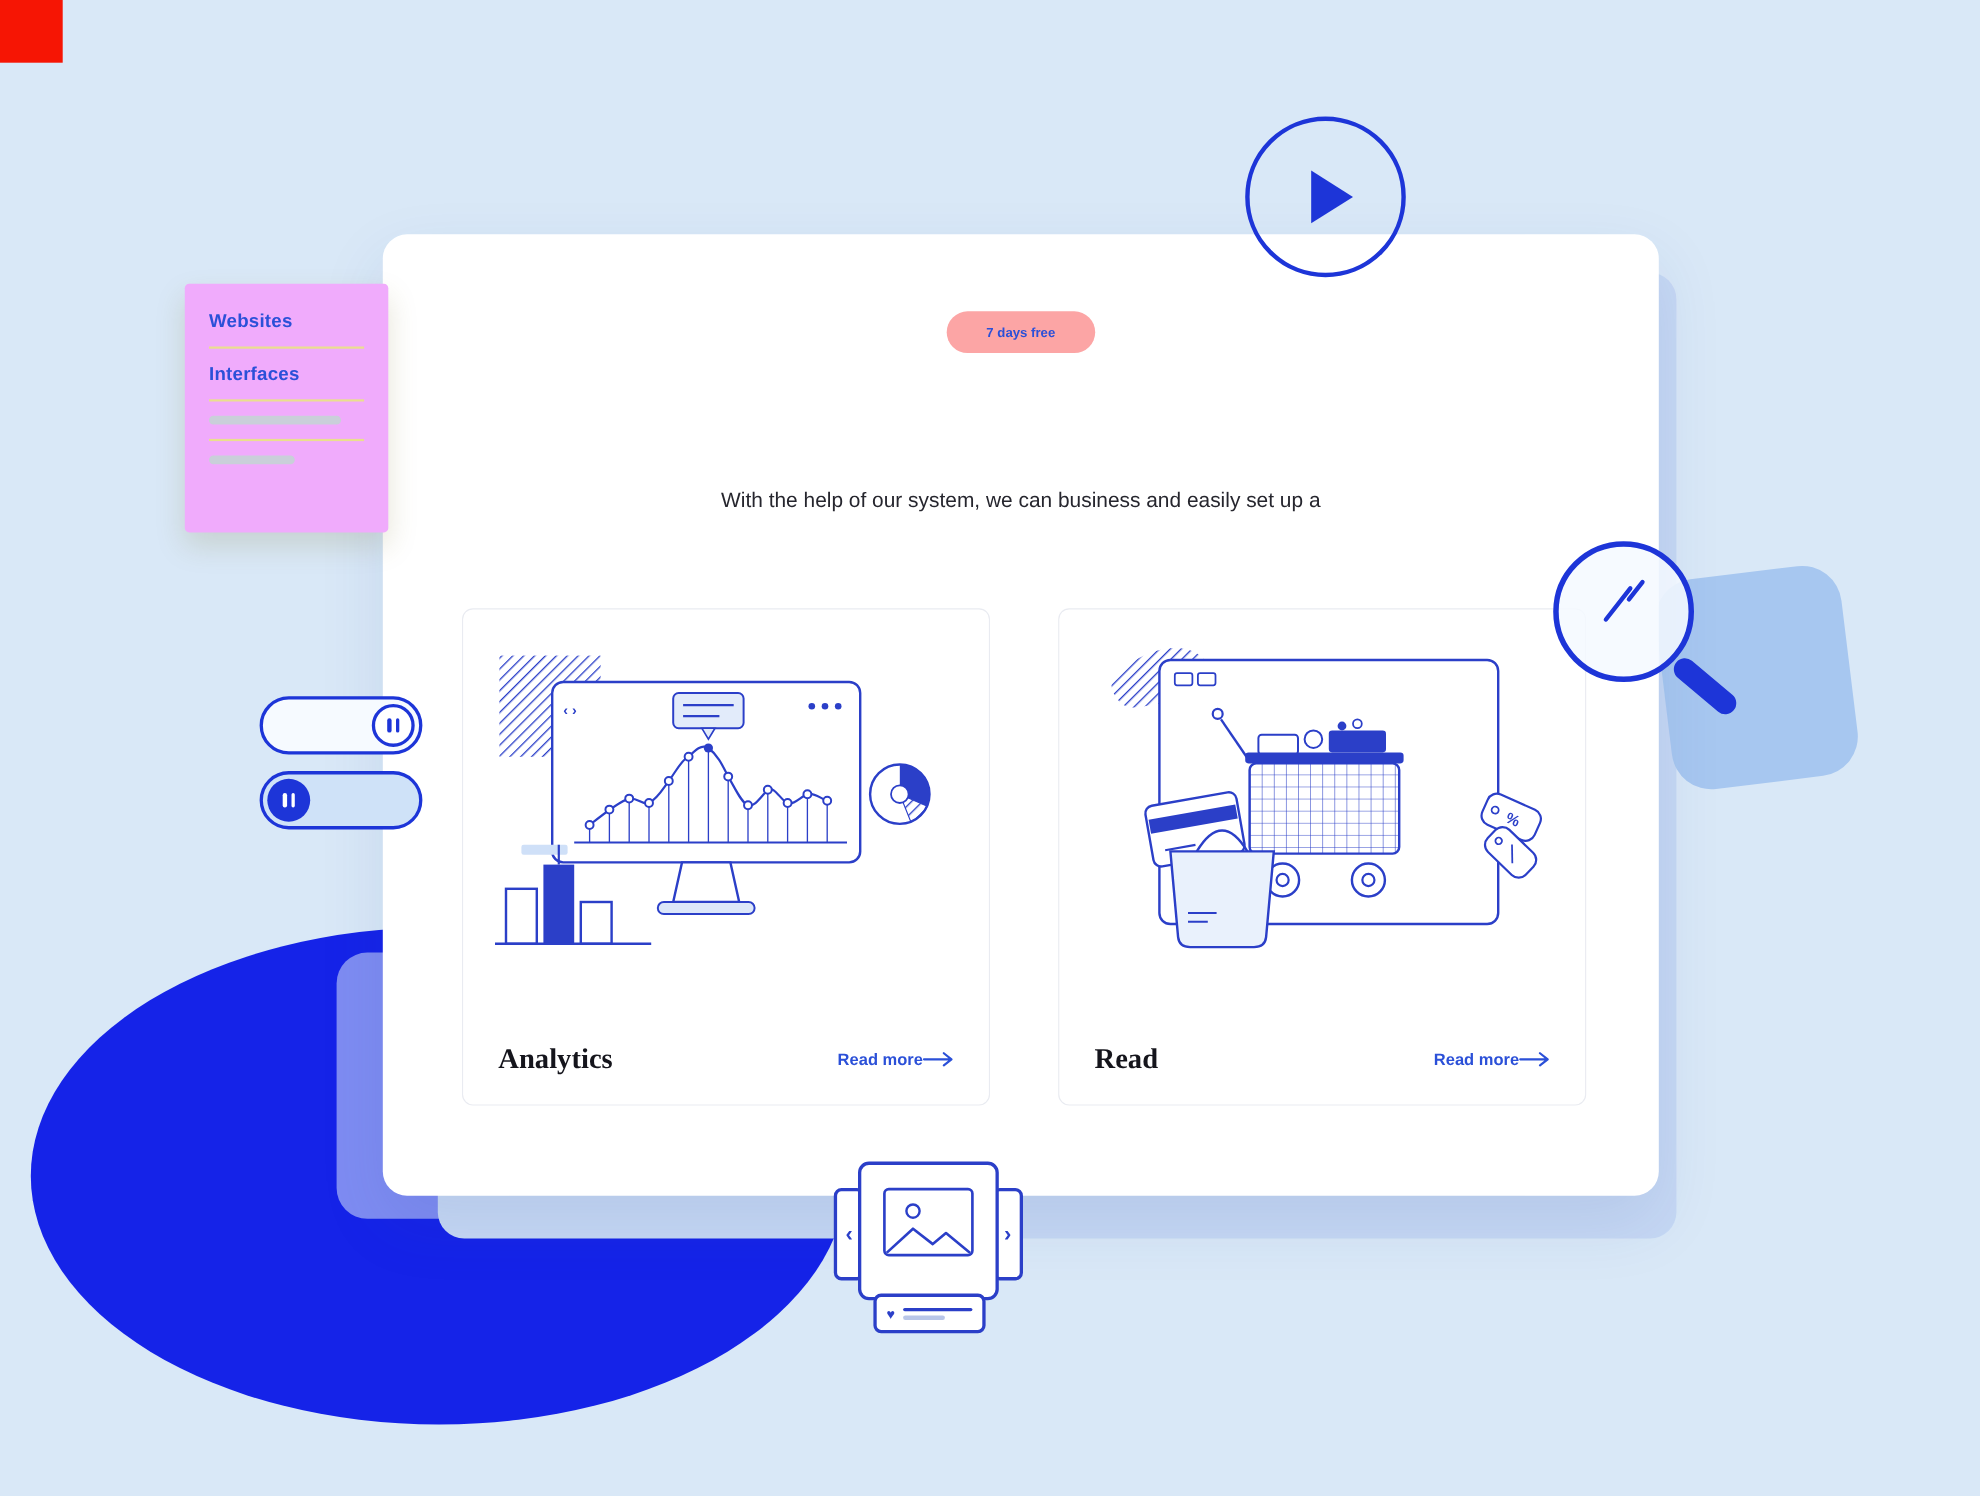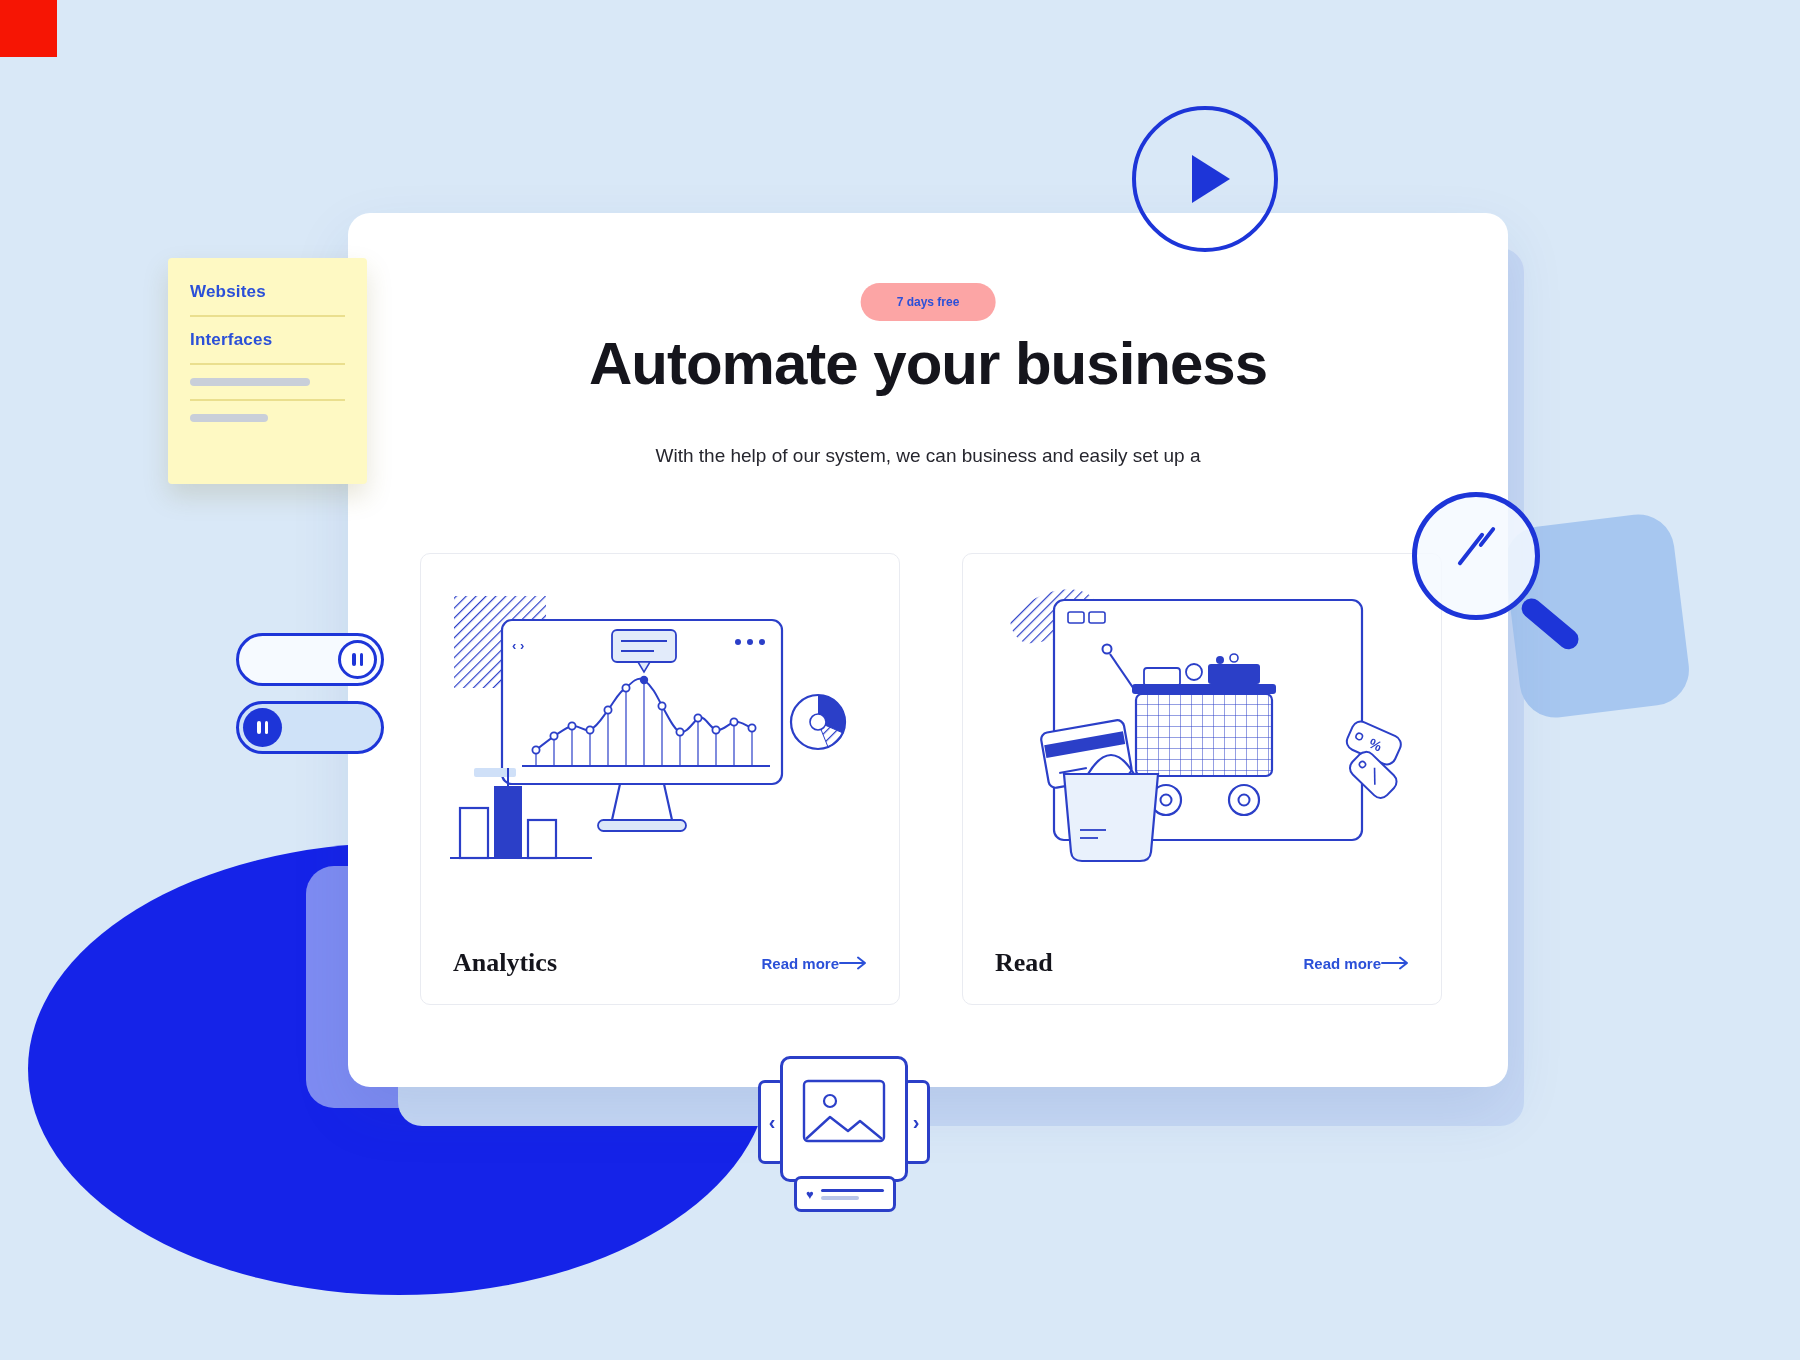--- a/index.html
+++ b/index.html
@@ -26,21 +26,21 @@
 
   .feature-card { position:absolute; top:340px; width:480px; height:452px; border:1.5px solid #e9ebf1; border-radius:10px; background:#fff; box-sizing:border-box; }
   .card-analytics { left:72px; }
   .card-shop { left:614px; }
   .illus { position:absolute; top:18px; left:50%; transform:translateX(-50%); }
   .card-footer { position:absolute; left:32px; right:32px; bottom:26px; display:flex; align-items:center; justify-content:space-between; }
   .card-title { font-size:26px; font-weight:bold; color:#15151c;font-family:Liberation Serif, serif; }
   .read-more { display:flex; align-items:center; color:#2b50d8; font-size:15px; font-weight:bold; text-decoration:none; cursor:pointer; }
 
   
-  .sticky-note { position:absolute; left:168px; top:258px; width:199px; height:226px; background:#fef9c3; border-radius:4px; box-shadow:0 12px 26px rgba(120,110,40,.18); padding:24px 22px; box-sizing:border-box; z-index:6; }
+  .sticky-note { position:absolute; left:168px; top:258px; width:185px; height:226px; background:#f0abfc; border-radius:4px; box-shadow:0 12px 26px rgba(120,110,40,.18); padding:24px 22px; box-sizing:border-box; z-index:6; }
   .sticky-link { color:#2b50d8; font-size:17px; font-weight:bold; letter-spacing:.2px; display:block; cursor:pointer; text-decoration:none; }
   .sticky-divider { height:2px; background:#eadf8e; margin:13px 0; }
   .sticky-bar { height:8px; border-radius:4px; background:#c9cfd9; }
   .sticky-bar.long { width:120px; }
   .sticky-bar.short { width:78px; }
 
   
   .play-button { position:absolute; left:1132px; top:106px; width:146px; height:146px; border:4px solid #1d35d8; border-radius:50%; z-index:6; cursor:pointer; display:flex; align-items:center; justify-content:center; box-sizing:border-box; background:transparent; }
   .play-icon { width:0; height:0; border-top:24px solid transparent; border-bottom:24px solid transparent; border-left:38px solid #1d35d8; margin-left:12px; }
 
@@ -79,21 +79,20 @@
 <div class="stage">
 
   <div class="decor-ellipse"></div>
   <div class="decor-translucent"></div>
   <div class="behind-card"></div>
   <div class="decor-soft-square"></div>
   <div class="red-square"></div>
 
   <div class="hero-card">
     <div class="badge">7 days free</div>
-    <h1 class="title">Automate your business</h1>
     <p class="subtitle">
       <span>With the help of our system, we can business and easily set up a</span>
     </p>
 
     <div class="feature-card card-analytics">
       <div class="illus">
         <svg width="440" height="330" viewBox="0 0 440 330">
           <defs>
             <pattern id="hatchA" width="7" height="7" patternUnits="userSpaceOnUse" patternTransform="rotate(45)">
               <line x1="0" y1="0" x2="0" y2="7" stroke="#2b3fc8" stroke-width="2.4"></line>

